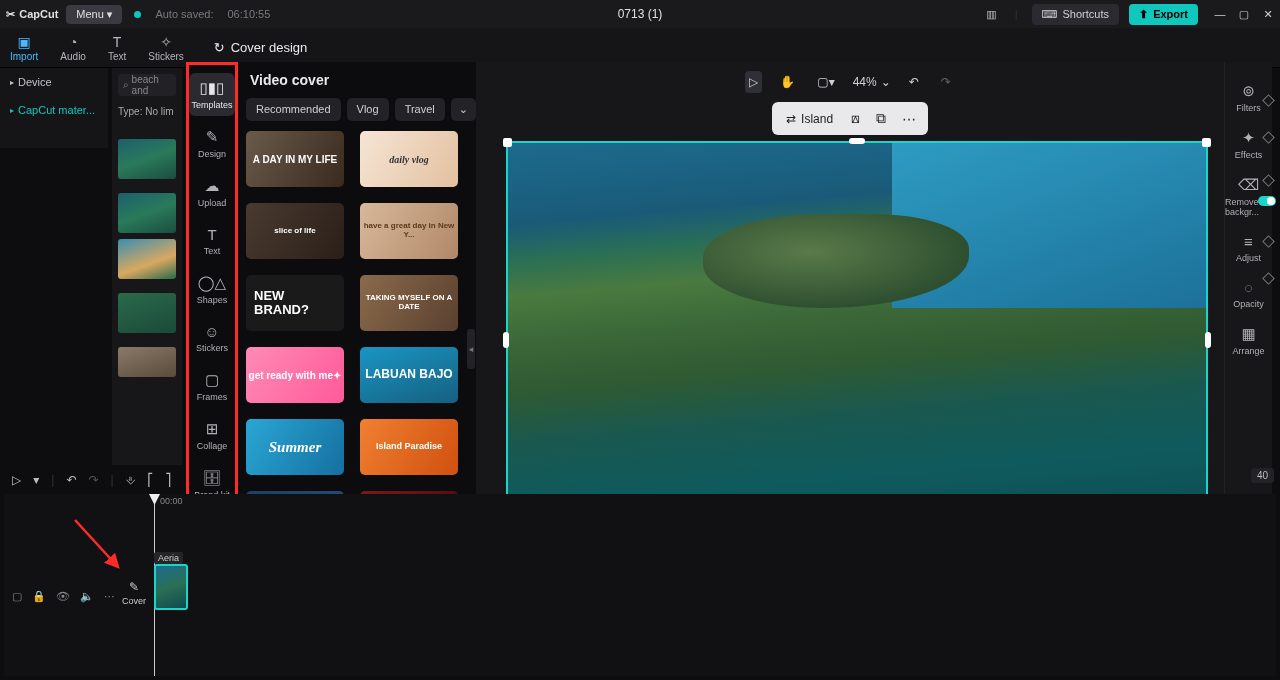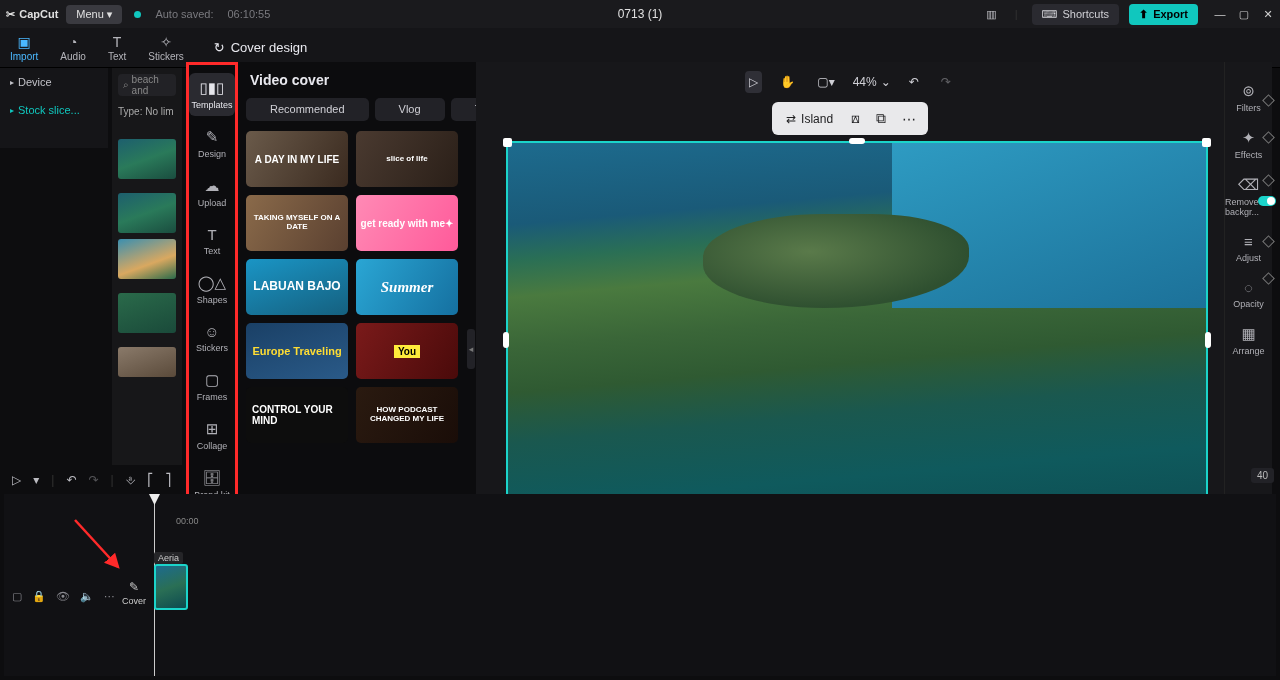--- a/index.html
+++ b/index.html
@@ -44,23 +44,23 @@
   .cat-bar { width: 52px; background: #0c0c0e; border: 3px solid #ff2a2a; border-left-width:3px; border-right-width:3px; border-top-width:3px; border-bottom-width:3px; display: flex; flex-direction: column; align-items: center; padding: 8px 0; gap: 6px; border-radius:0;}
   .cat { display: flex; flex-direction: column; align-items: center; font-size: 9px; color: #b0b0b6; cursor: pointer; padding: 6px 2px; gap: 3px; width: 46px; border-radius:6px; }
   .cat.active { background: #2a2a30; color: #e5e5eb; }
   .cat .ic { font-size: 15px; }
   .cat-more { width: 26px; height: 26px; background: #222227; border-radius: 50%; margin-top: 6px; display:flex; align-items:center; justify-content:center; color:#999; cursor:pointer; }
   
   
   .tpl-panel { width: 228px; background: #0c0c0e; padding: 10px 8px; display: flex; flex-direction: column; }
   .tpl-panel h3 { font-size: 14px; color: #e8e8ee; font-weight:600; margin-bottom: 10px; padding-left:4px;}
   .tpl-filters { display: flex; gap: 6px; margin-bottom: 10px; }
-  .tpl-pill { background: #222227; border-radius: 5px; padding: 5px 24px; font-size: 11px; color: #d0d0d6; cursor: pointer; white-space:nowrap; }
+  .tpl-pill { background: #222227; border-radius: 5px; padding: 5px 10px; font-size: 11px; color: #d0d0d6; cursor: pointer; white-space:nowrap; }
   .tpl-pill.more { padding: 5px 8px; }
-  .tpl-grid { flex: 1; overflow: hidden; display: grid; grid-template-columns: 1fr 1fr; gap: 8px; align-content:start; }
+  .tpl-grid { flex: 1; overflow: hidden; display: grid; grid-template-columns: 1fr 1fr; gap: 16px; align-content:start; }
   .tpl { height: 56px; border-radius: 5px; background: #333; position: relative; overflow: hidden; cursor:pointer; display:flex; align-items:center; justify-content:center; font-size:10px; font-weight:700; color:#fff; text-align:center; padding:2px; line-height:1.1;}
   .tpl.t1{background:linear-gradient(120deg,#6a5a4a,#3a2a1f);} 
   .tpl.t2{background:linear-gradient(120deg,#f5e5d5,#e3c0a0);color:#333;font-style:italic;font-family:serif;} 
   .tpl.t3{background:linear-gradient(120deg,#4a3a30,#2a1f18);font-size:8px;} 
   .tpl.t4{background:linear-gradient(120deg,#d8b89a,#b08868);font-size:8px;color:#5a3a1a;} 
   .tpl.t5{background:#1a1a1a;font-size:13px; text-align:left; padding-left:8px;} 
   .tpl.t6{background:linear-gradient(120deg,#8a6a4a,#5a4030);font-size:8px;} 
   .tpl.t7{background:linear-gradient(120deg,#ff8ab5,#ff5a9a);font-size:10px;} 
   .tpl.t8{background:linear-gradient(160deg,#1a95c5,#15607f);font-size:12px;} 
   .tpl.t9{background:linear-gradient(120deg,#2aa6d4,#1570a0);font-style:italic;font-family:cursive;font-size:15px;} 
@@ -113,21 +113,21 @@
   .toggle-on { position:absolute; right:4px; top:196px; width:18px; height:10px; background:#1bd4ca; border-radius:5px; }
   .toggle-on::after{content:"";position:absolute;right:1px;top:1px;width:8px;height:8px;background:#fff;border-radius:50%;}
   .num40 { position:absolute; right:6px; top:468px; font-size:10px; color:#bbb; background:#222227; padding:2px 6px; border-radius:3px;}
   
   
   .timeline-bar { position:absolute; left:4px; right:4px; top:468px; height:24px; display:flex; align-items:center; gap:12px; padding:0 8px; color:#bcbcc2; font-size:12px; }
   .timeline-bar .tb{cursor:pointer;}
   .timeline { position:absolute; left:4px; right:4px; top:494px; bottom:4px; background:#111114; }
   .playhead { position:absolute; left:150px; top:0; bottom:0; width:1px; background:#ccc;}
   .playhead::before{content:"";position:absolute;left:-5px;top:0;width:11px;height:11px;background:#eee;clip-path:polygon(0 0,100% 0,50% 100%);}
-  .tl-time { position:absolute; left:172px; top:2px; font-size:9px; color:#888;margin-top:20px;}
+  .tl-time { position:absolute; left:156px; top:2px; font-size:9px; color:#888;}
   .cover-chip { position:absolute; left:116px; top:86px; width:28px; display:flex; flex-direction:column; align-items:center; font-size:9px; color:#ccc; gap:2px; cursor:pointer;}
   .cover-chip .ic{font-size:12px;}
   .clip { position:absolute; left:150px; top:70px; width:34px; height:46px; border:2px solid #1bd4ca; border-radius:3px; background:linear-gradient(160deg,#1d6b8e,#2a6f55,#0d4a50);}
   .clip-label{position:absolute;left:150px;top:58px;background:#252528;font-size:9px;color:#ccc;padding:1px 4px;border-radius:2px;}
   .tl-icons { position:absolute; left:8px; top:96px; display:flex; gap:10px; color:#8a8a90; font-size:11px;}
   .tl-icons span{cursor:pointer;}
   
   
   .red-arrow { position:absolute; left:70px; top:515px; width:60px; height:60px; pointer-events:none; }
   .red-arrow svg{width:100%;height:100%;}
@@ -191,21 +191,21 @@
   </div>
 </div>
 
 <div class="leftnav">
   <div class="item">
       <span style="font-size:8px;">▸</span>
       <span>Device</span>
     </div>
   <div class="item active">
       <span style="font-size:8px;">▸</span>
-      <span>Stock slice...</span>
+      <span>CapCut mater...</span>
     </div>
 </div>
 
 <div class="thumbs-col">
   <div class="srch">
       <span>⌕</span>
       <span>beach and</span>
     </div>
   <div class="typefilt">Type: No lim</div>
   <div style="height:6px;"></div>
@@ -266,25 +266,29 @@
   <div class="tpl-panel">
     <h3>Video cover</h3>
     <div class="tpl-filters">
       <div class="tpl-pill">Recommended</div>
       <div class="tpl-pill">Vlog</div>
       <div class="tpl-pill">Travel</div>
       <div class="tpl-pill more"><span>⌄</span></div>
     </div>
     <div class="tpl-grid">
       <div class="tpl t1">A DAY IN MY LIFE</div>
+      <div class="tpl t2">daily vlog</div>
       <div class="tpl t3">slice of life</div>
+      <div class="tpl t4">have a great day in New Y...</div>
+      <div class="tpl t5">NEW BRAND?</div>
       <div class="tpl t6">TAKING MYSELF ON A DATE</div>
       <div class="tpl t7">get ready with me✦</div>
       <div class="tpl t8">LABUAN BAJO</div>
       <div class="tpl t9">Summer</div>
+      <div class="tpl t10">Island Paradise</div>
       <div class="tpl t11">Europe Traveling</div>
       <div class="tpl t12">
           <span>You</span>
         </div>
       <div class="tpl t13">CONTROL YOUR MIND</div>
       <div class="tpl t14">HOW PODCAST CHANGED MY LIFE</div>
     </div>
   </div>
 
   <div style="width:10px;display:flex;align-items:center;justify-content:center;">

